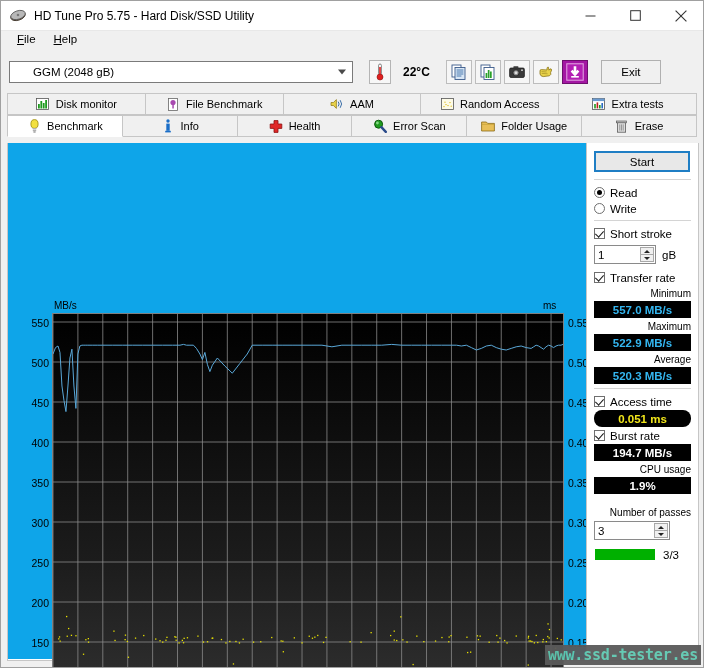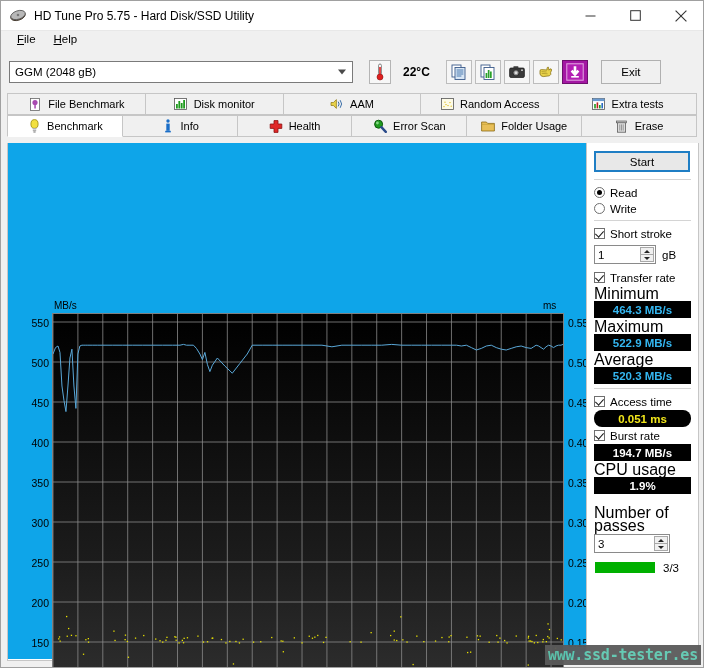--- a/index.html
+++ b/index.html
@@ -55,21 +55,21 @@
   
   .toolbar {
     height: 38px; display: flex; align-items: center;
     background: #f0f0f0; padding: 0 8px;
     position: relative;
   }
   .drive-select {
     width: 344px; height: 22px;
     background: #fff; border: 1px solid #7a7a7a;
     display: flex; align-items: center;
-    font-size: 11.5px; color: #000; padding-left: 5px;
+    font-size: 11.5px; color: #000; padding-left: 23px;
     position: relative;
   }
   .drive-select .chev {
     position: absolute; right: 6px; top: 50%;
     transform: translateY(-50%);
     width: 0; height: 0;
     border-left: 4px solid transparent;
     border-right: 4px solid transparent;
     border-top: 5px solid #4a4a4a;
   }
@@ -231,21 +231,21 @@
   }
   .spin-up, .spin-dn {
     flex: 1; background: #f0f0f0; border: 1px solid #a8a8a8;
     display: flex; align-items: center; justify-content: center;
   }
   .spin-up { border-bottom: none; }
   .arrow-u { width:0;height:0;border-left:3px solid transparent;border-right:3px solid transparent;border-bottom:3px solid #222; }
   .arrow-d { width:0;height:0;border-left:3px solid transparent;border-right:3px solid transparent;border-top:3px solid #222; }
   .spin-unit { font-size: 11.5px; color: #000; }
 
-  .stat-label { font-size: 16px; color: #000; margin-top: 2px; line-height: 13px;}
+  .stat-label { font-size: 10px; color: #000; margin-top: 2px; line-height: 13px; text-align: right;}
   .lcd {
     width: 97px; height: 17px;
     background: #000;
     display: flex; align-items: center; justify-content: center;
     font-size: 11.5px; font-weight: bold;
     margin-bottom: 1px; margin-top: 1px;
   }
   .lcd.blue { color: #34b6f0; }
   .lcd.yellow { color: #f2e71b; border-radius: 8px; }
   .lcd.white { color: #ffffff; }
@@ -375,39 +375,39 @@
 
     <div class="exit-btn">
       <span>Exit</span>
     </div>
   </div>
 
   <div class="tabs-wrap">
     <div class="tabrow row1">
       <div class="tab">
         <span class="tab-ico">
-          <svg width="12" height="13" viewBox="0 0 12 13">
-              <rect x="1.5" y="0.5" width="9" height="12" fill="#fff" stroke="#666" stroke-width="0.8"></rect>
-              <circle cx="6" cy="4.5" r="2.6" fill="#a84ab0"></circle>
-              <rect x="5.3" y="6.5" width="1.5" height="4" fill="#a84ab0"></rect>
-            </svg>
-        </span>
-        <span class="tab-lab">File Benchmark</span>
-      </div>
-      <div class="tab">
-        <span class="tab-ico">
           <svg width="13" height="12" viewBox="0 0 13 12">
               <rect x="0.5" y="0.5" width="12" height="11" fill="#fff" stroke="#555" stroke-width="0.8"></rect>
               <rect x="2" y="6" width="1.8" height="4.5" fill="#1f9b1f"></rect>
               <rect x="4.4" y="3" width="1.8" height="7.5" fill="#1f9b1f"></rect>
               <rect x="6.8" y="5" width="1.8" height="5.5" fill="#1f9b1f"></rect>
               <rect x="9.2" y="2" width="1.8" height="8.5" fill="#1f9b1f"></rect>
             </svg>
         </span>
         <span class="tab-lab">Disk monitor</span>
+      </div>
+      <div class="tab">
+        <span class="tab-ico">
+          <svg width="12" height="13" viewBox="0 0 12 13">
+              <rect x="1.5" y="0.5" width="9" height="12" fill="#fff" stroke="#666" stroke-width="0.8"></rect>
+              <circle cx="6" cy="4.5" r="2.6" fill="#a84ab0"></circle>
+              <rect x="5.3" y="6.5" width="1.5" height="4" fill="#a84ab0"></rect>
+            </svg>
+        </span>
+        <span class="tab-lab">File Benchmark</span>
       </div>
       <div class="tab">
         <span class="tab-ico">
           <svg width="14" height="12" viewBox="0 0 14 12">
               <path d="M1 4.5 H3.4 L6.4 1.6 V10.4 L3.4 7.5 H1 Z" fill="#e8d24a" stroke="#8a7414" stroke-width="0.7"></path>
               <path d="M8.2 3.6 Q10 6 8.2 8.4" stroke="#3a6ea8" stroke-width="1" fill="none"></path>
               <path d="M10.2 2.2 Q13 6 10.2 9.8" stroke="#3a6ea8" stroke-width="1" fill="none"></path>
             </svg>
         </span>
         <span class="tab-lab">AAM</span>
@@ -1365,21 +1365,21 @@
         </div>
         <span class="spin-unit">gB</span>
       </div>
 
       <div class="check-row">
         <span class="chk on"></span>
         <span>Transfer rate</span>
       </div>
 
       <div class="stat-label">Minimum</div>
-      <div class="lcd blue">464.3 MB/s</div>
+      <div class="lcd blue">557.0 MB/s</div>
       <div class="stat-label">Maximum</div>
       <div class="lcd blue">522.9 MB/s</div>
       <div class="stat-label">Average</div>
       <div class="lcd blue">520.3 MB/s</div>
 
       <div class="sep"></div>
 
       <div class="check-row">
         <span class="chk on"></span>
         <span>Access time</span>

